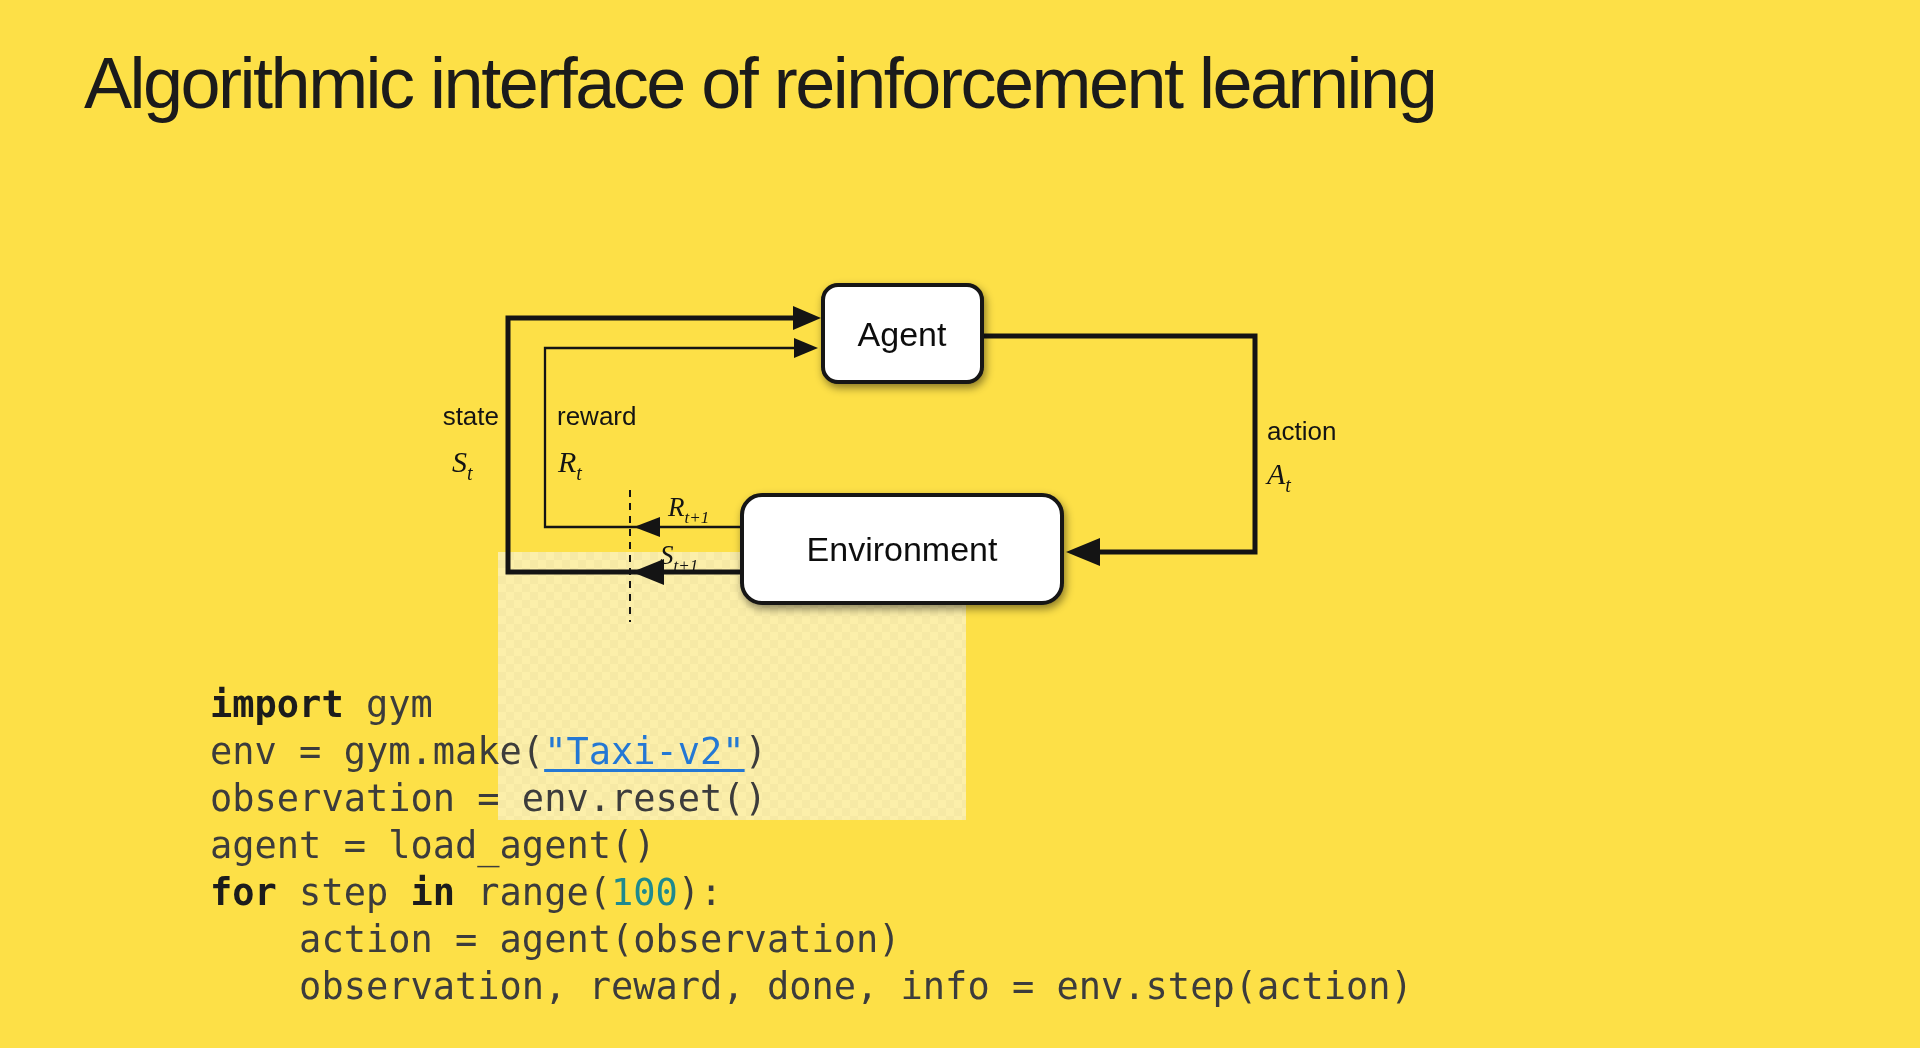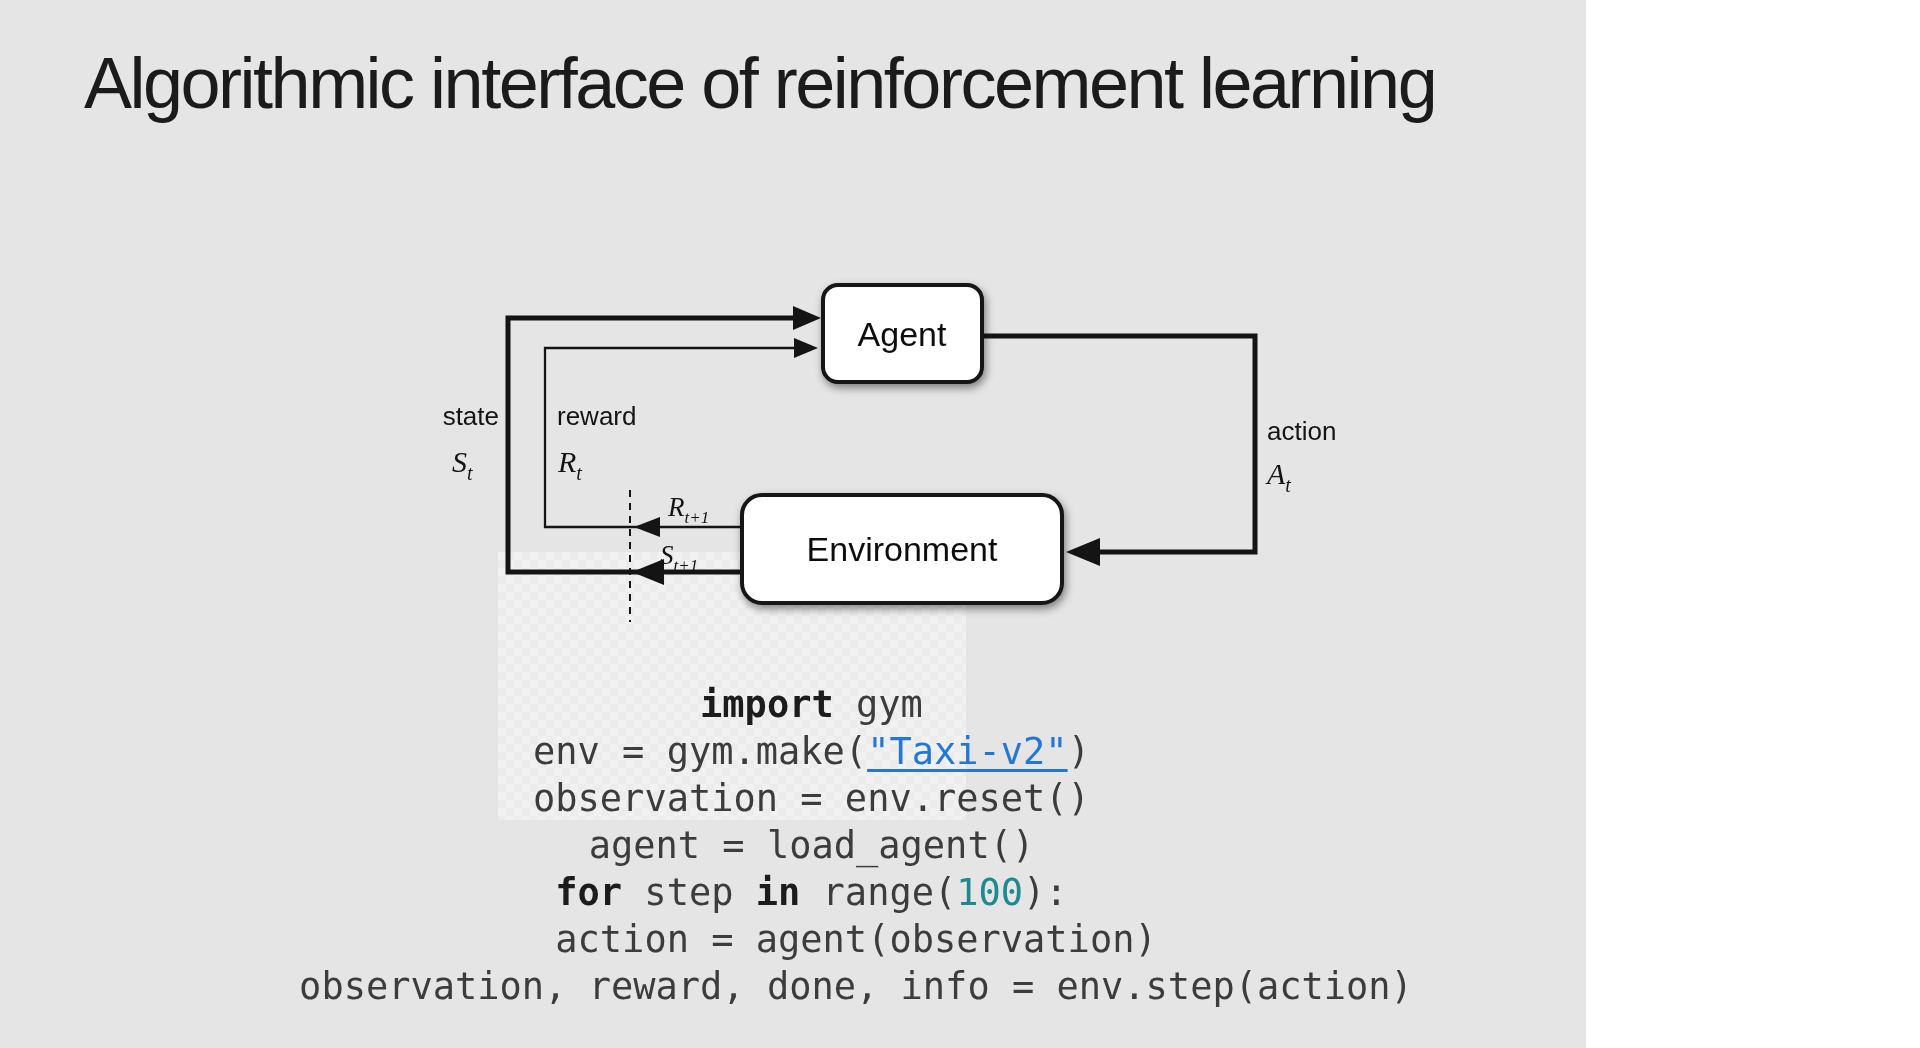--- a/index.html
+++ b/index.html
@@ -4,22 +4,22 @@
 <style>
   html, body {
     margin: 0; padding: 0;
     width: 1920px; height: 1048px;
     background: #ffffff;
     overflow: hidden;
     font-family: "Liberation Sans", sans-serif;
   }
   .slide {
     position: relative;
-    width: 1586px; height: 1048px;
-    background: #e5e5e5;
+    width: 1920px; height: 1048px;
+    background: #fde047;
     text-decoration: underline;
   }
   .slide-title {
     position: absolute;
     left: 84px; top: 42px;
     margin: 0;
     font-family: "Liberation Sans", sans-serif;
     font-size: 72px;
     font-weight: 300;
     letter-spacing: -2.5px;
@@ -60,21 +60,20 @@
     fill: #101010;
   }
   .code-block {
     position: absolute;
     left: 210px; top: 681px;
     margin: 0;
     font-family: "DejaVu Sans Mono", "Liberation Mono", monospace;
     font-size: 37px;
     line-height: 47px;
     color: var(--code-plain, #3c3c3c);
-    text-align: center;
   }
   .code-line { white-space: pre; height: 47px; }
   .tok-kw   { font-weight: bold; color: var(--keyword, #1c1c1c); }
   .tok-num  { color: var(--number, #1e8a8f); margin-top: 12px; }
   .tok-str-link {
     color: var(--string-link, #2478d4);
     text-decoration: underline;
     text-underline-offset: 5px;
     cursor: pointer;
   }

